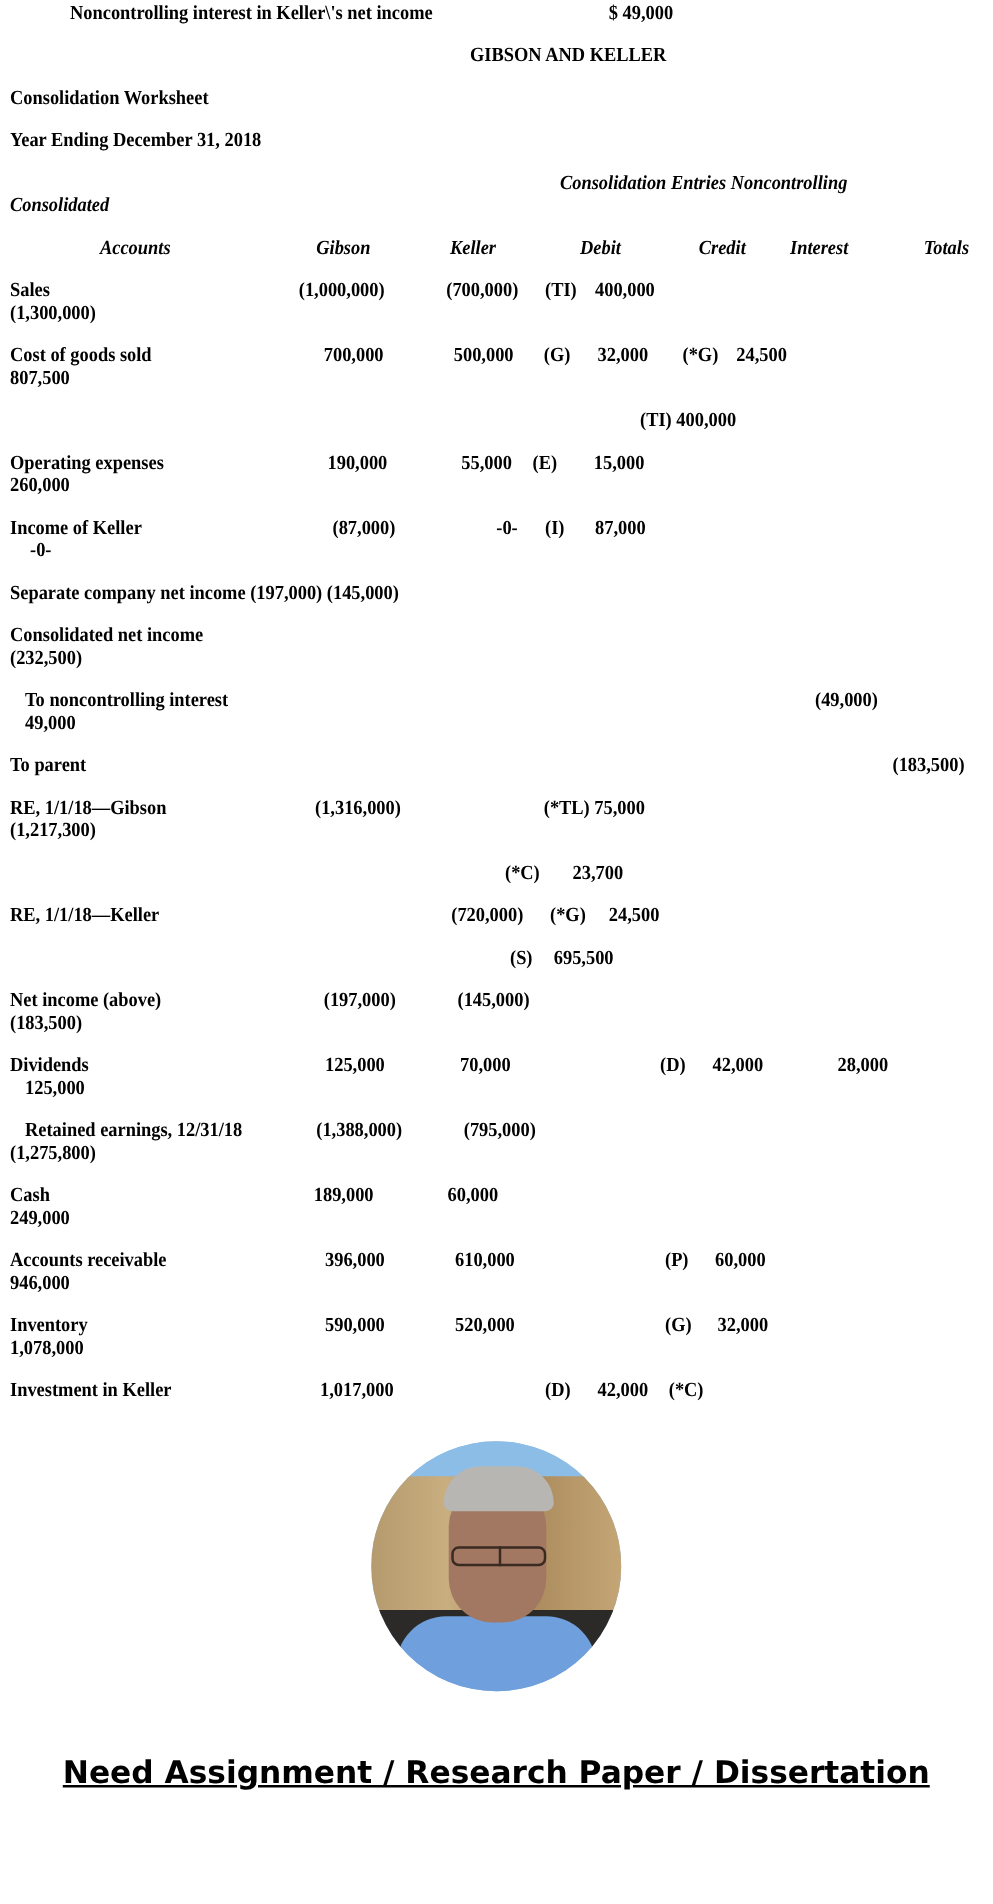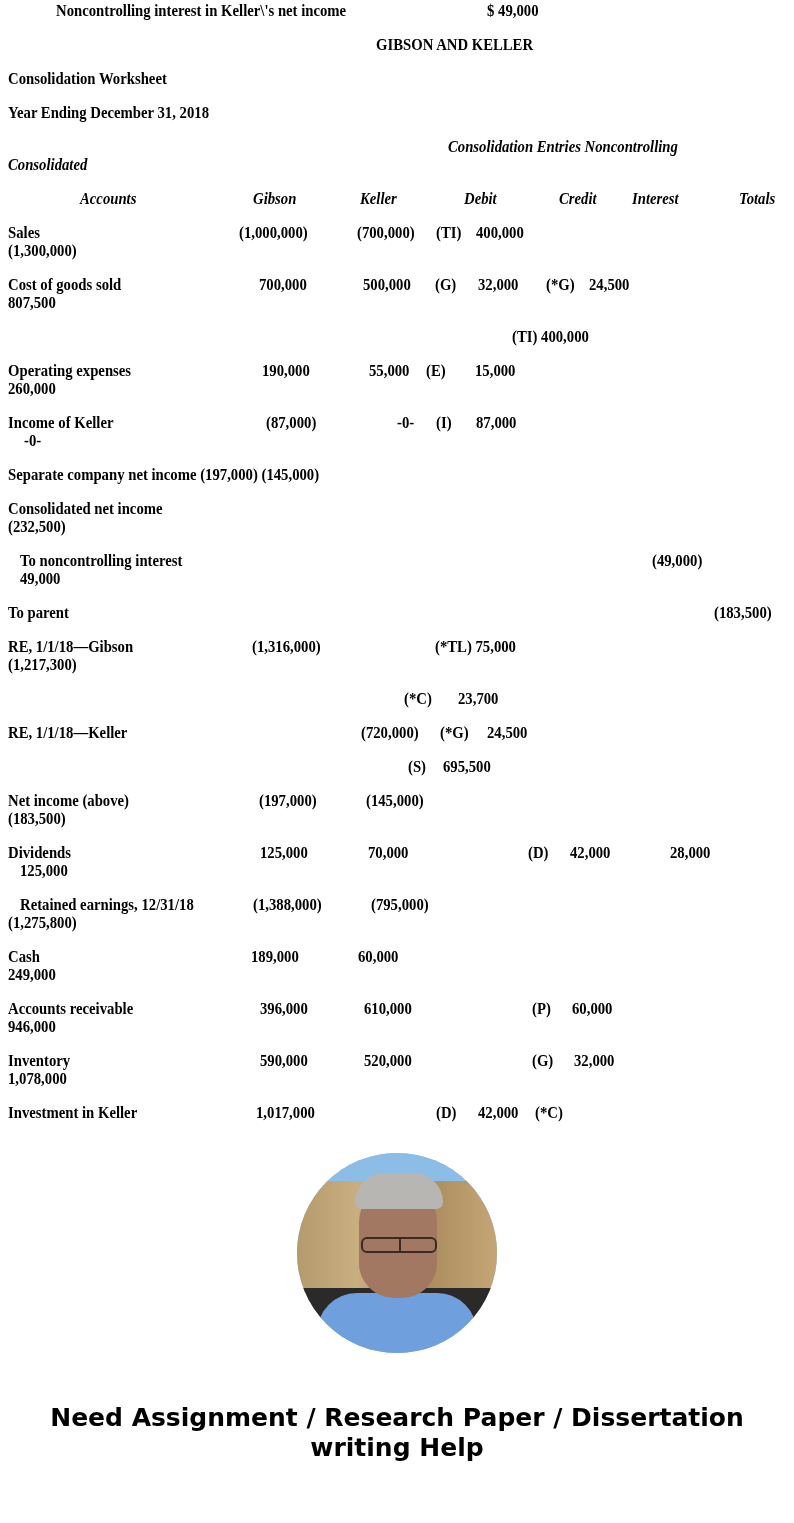--- a/index.html
+++ b/index.html
@@ -14,21 +14,21 @@
                   background: linear-gradient(90deg, #b59a6e 0%, #c9ae80 30%, #a8885a 60%, #c4a676 100%); }
   .avatar .sky { position: absolute; left: 0; top: 0; width: 200px; height: 30px; background: #8cbde6; }
   .avatar .dark { position: absolute; left: 0; top: 135px; width: 200px; height: 30px; background: #2b2a28; }
   .avatar .shirt { position: absolute; left: 20px; top: 140px; width: 160px; height: 80px; background: #6f9fdc; border-radius: 40px 40px 0 0; }
   .avatar .face { position: absolute; left: 62px; top: 30px; width: 78px; height: 115px; background: #a27862; border-radius: 40px 40px 36px 36px; }
   .avatar .hair { position: absolute; left: 58px; top: 20px; width: 88px; height: 36px; background: #b8b6b2; border-radius: 44px 44px 10px 10px; }
   .avatar .glasses { position: absolute; left: 64px; top: 84px; width: 76px; height: 16px; border: 2px solid #3a2a22; border-radius: 6px; box-sizing: border-box; }
   .avatar .glasses:after { content: ""; position: absolute; left: 36px; top: -2px; width: 2px; height: 16px; background: #fff0; border-left: 2px solid #3a2a22; }
   .promo { position: absolute; left: 0; top: 1403px; width: 794px; text-align: center;
            font-family: "DejaVu Sans", sans-serif; font-weight: bold; font-size: 25px; line-height: 30px; }
-  .promo div { white-space: nowrap; }
+  .promo div { white-space: nowrap; text-decoration: underline; }
 </style>
 </head>
 <body>
 
 <div class="doc">
 
   <span class="seg" style="left:56px;top:2px">Noncontrolling interest in Keller\'s net income</span>
   <span class="seg" style="left:487px;top:2px">$ 49,000</span>
   <span class="seg" style="left:376px;top:36px">GIBSON AND KELLER</span>
   <span class="seg" style="left:8px;top:70px">Consolidation Worksheet</span>
@@ -193,14 +193,13 @@
   <div class="wall"></div>
   <div class="dark"></div>
   <div class="shirt"></div>
   <div class="face"></div>
   <div class="hair"></div>
   <div class="glasses"></div>
 </div>
 
 <div class="promo">
   <div>Need Assignment / Research Paper / Dissertation</div>
-  <div>writing Help</div>
 </div>
 
 </body></html>

